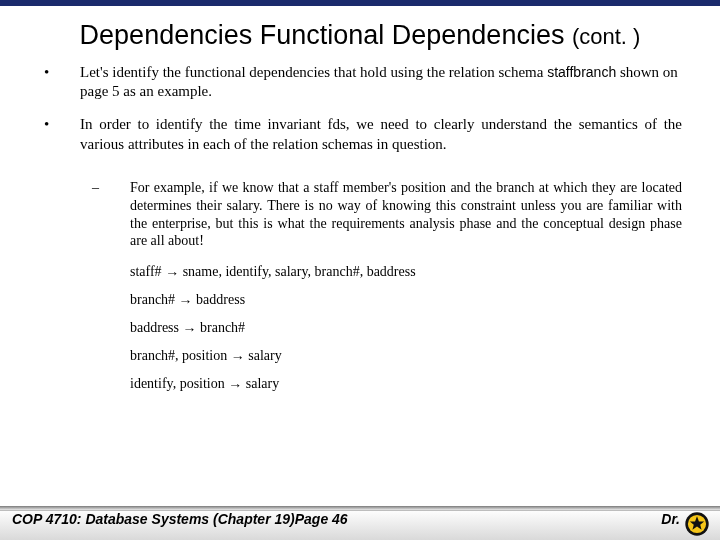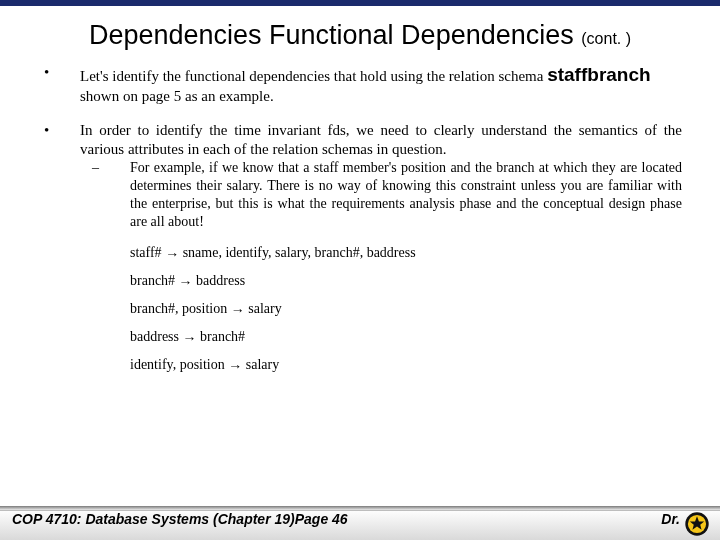--- a/index.html
+++ b/index.html
@@ -23,21 +23,21 @@
     background: #1a2a6c;
   }
   .title {
     font-size: 27px;
     font-family: Arial, sans-serif;
     text-align: center;
     margin-top: 14px;
     margin-bottom: 12px;
   }
   .title-cont {
-    font-size: 16px;
+    font-size: 22px;
     margin-top: 20px;
   }
   .content {
     padding: 0 38px 0 38px;
   }
   ul.lvl1 {
     list-style: none;
     padding: 0;
     margin: 0;
   }
@@ -55,21 +55,21 @@
     left: 6px;
     top: 0;
     font-size: 15px;
   }
   ul.lvl1 > li.justify {
     text-align: justify;
   }
   ul.lvl2 {
     list-style: none;
     padding: 0;
-    margin: 0 0 0 0;
+    margin: 25px 0 0 0;
   }
   ul.lvl2 > li {
     position: relative;
     padding-left: 50px;
     font-size: 14px;
     line-height: 1.28;
     text-align: justify;
     font-family: "Times New Roman", Times, serif;
   }
   ul.lvl2 > li::before {
@@ -123,22 +123,21 @@
   }
   .logo {
     position: absolute;
     right: 10px;
     bottom: 3px;
     width: 26px;
     height: 26px;
   }
   .schema {
     font-family: Arial, sans-serif;
-    font-size: 19px;
-    font-weight: bold;
+    font-size: 14px;
   }
 </style>
 </head>
 <body>
 
 <div class="slide">
   <div class="topbar"></div>
 
   <div class="title">
     <span>Dependencies Functional Dependencies</span>
@@ -161,24 +160,24 @@
     </ul>
 
     <div class="fds">
       <div class="fdrow">
         <span>staff#</span><span> → </span><span>sname, identify, salary, branch#, baddress</span>
       </div>
       <div class="fdrow">
         <span>branch#</span><span> → </span><span>baddress</span>
       </div>
       <div class="fdrow">
-        <span>branch#, position</span><span> → </span><span>salary</span>
+        <span>baddress</span><span> → </span> <span>branch#</span>
       </div>
       <div class="fdrow">
-        <span>baddress</span><span> → </span> <span>branch#</span>
+        <span>branch#, position</span><span> → </span><span>salary</span>
       </div>
       <div class="fdrow">
         <span>identify, position</span><span> → </span> <span>salary</span>
       </div>
     </div>
   </div>
 
   <div class="footer">
     <div class="footer-rule"></div>
     <div class="footer-bar">

